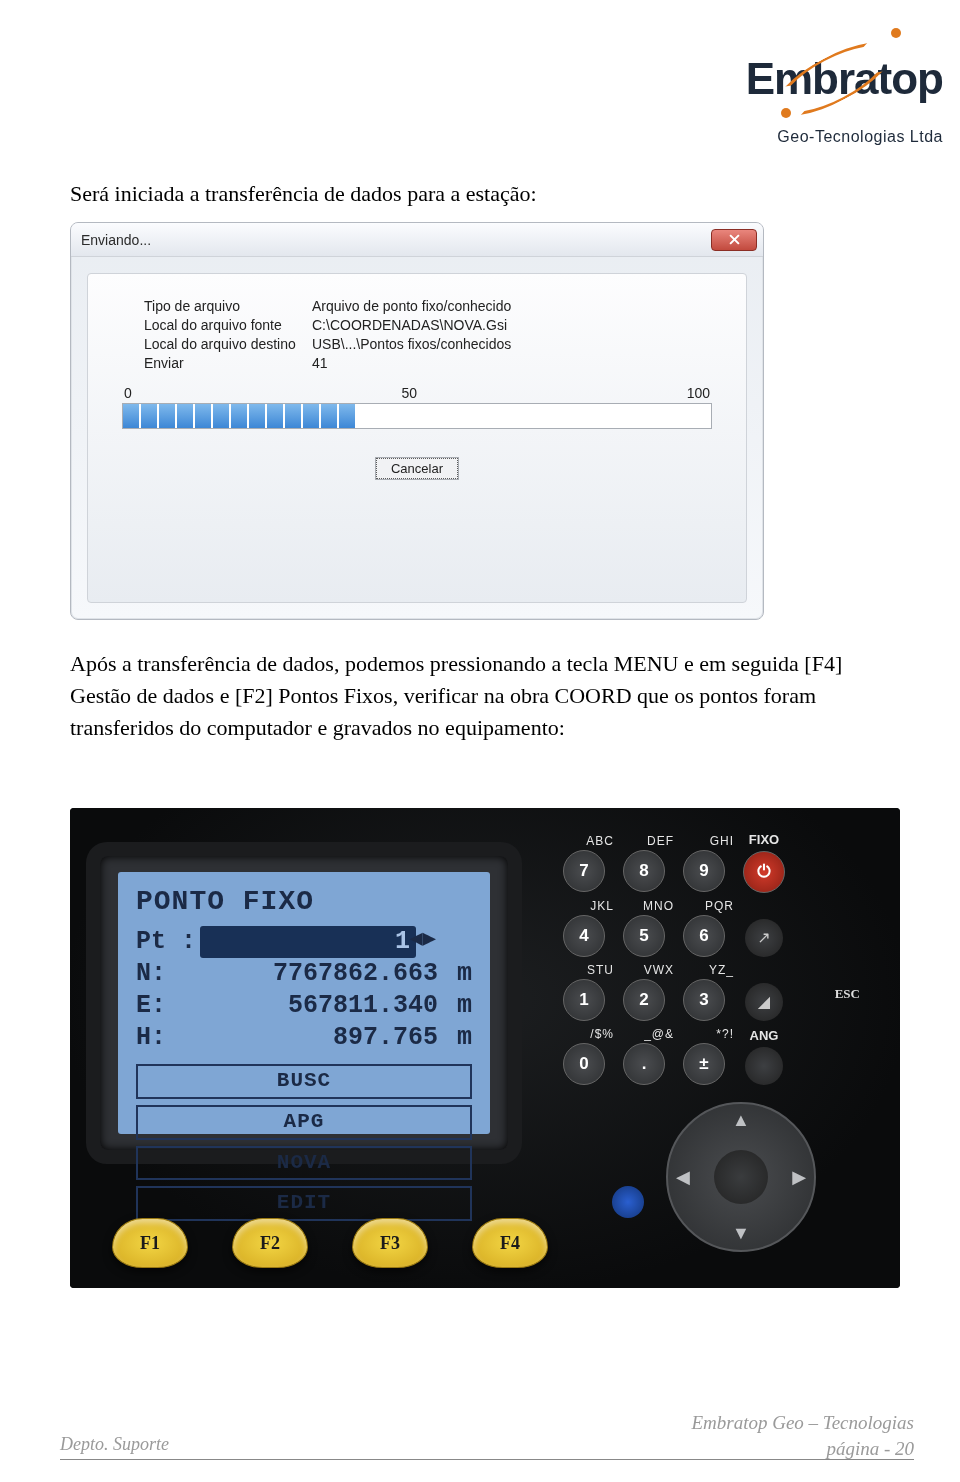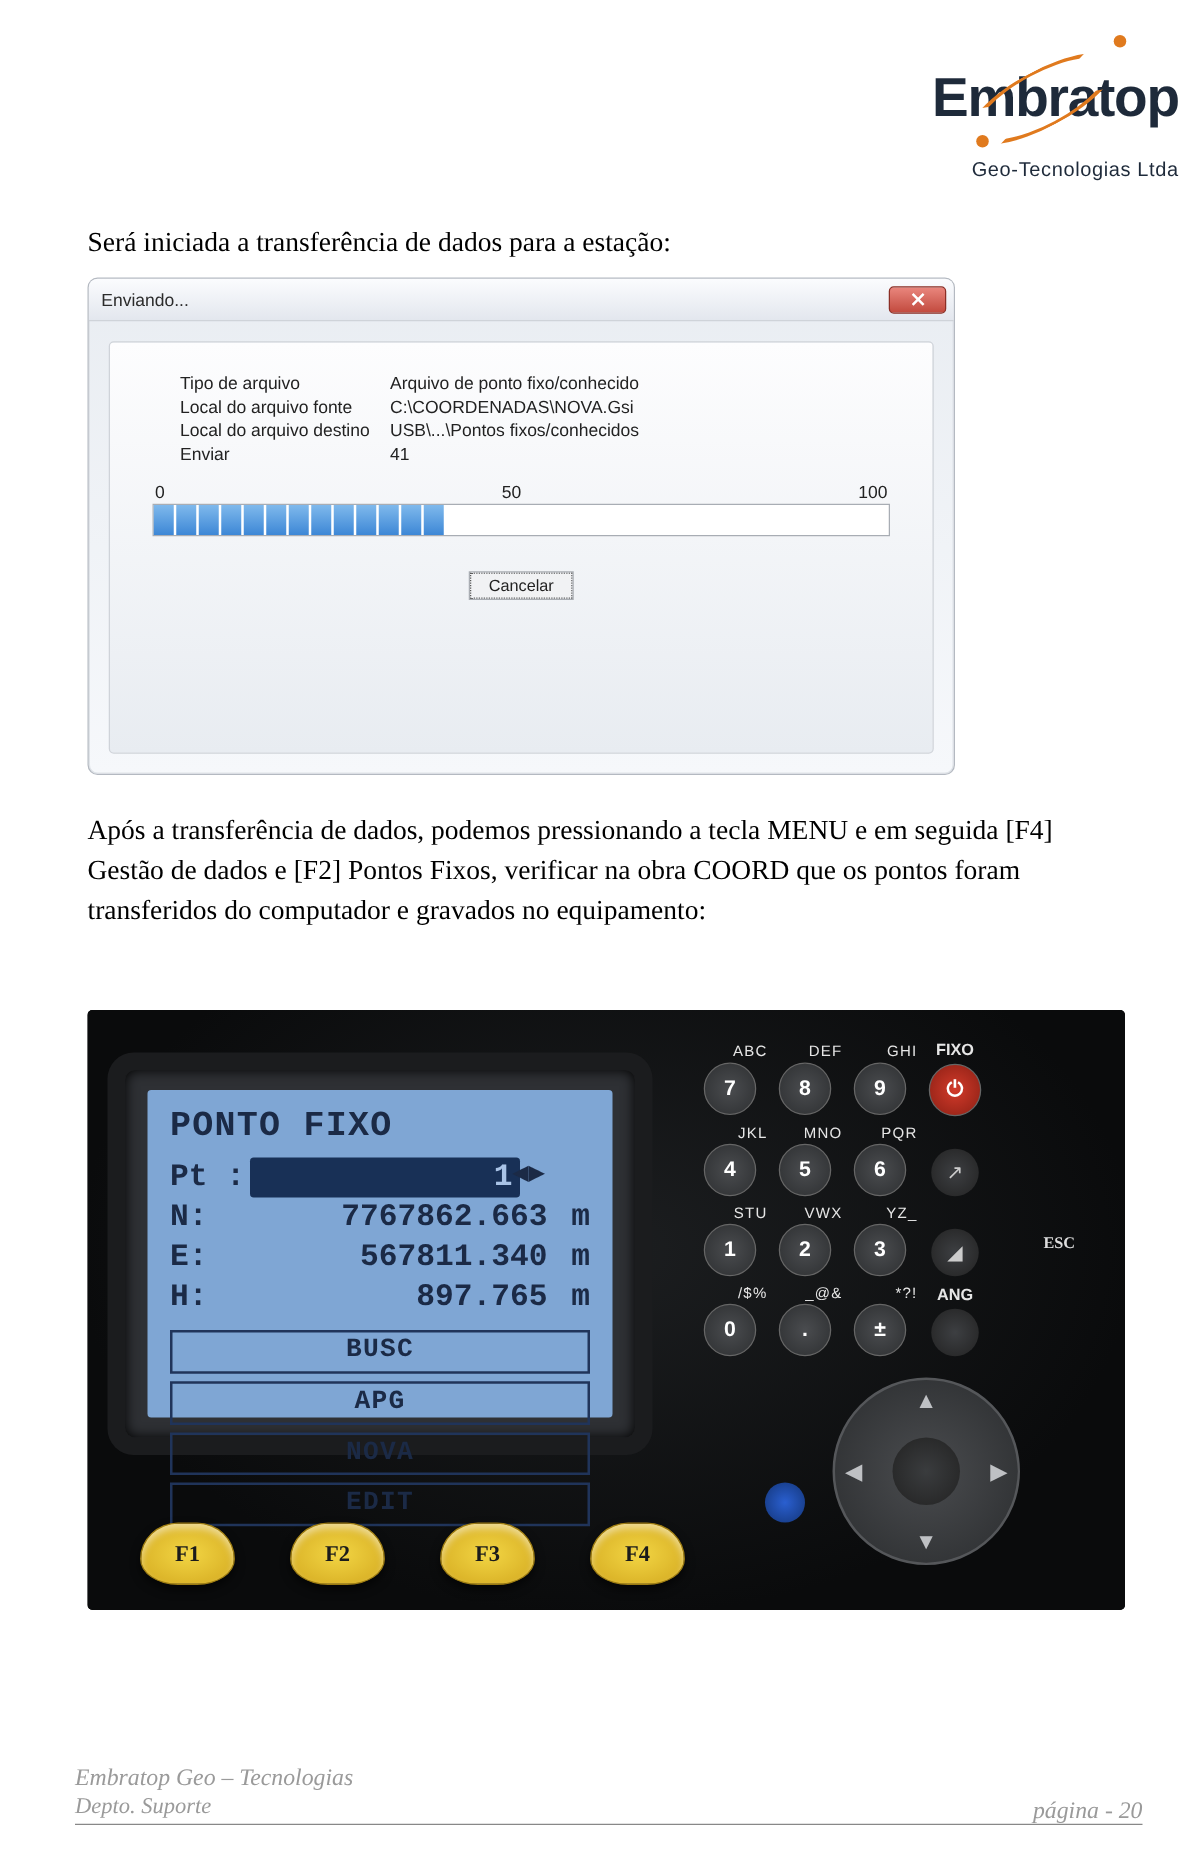--- a/index.html
+++ b/index.html
@@ -68,21 +68,21 @@
   .da-up{top:6px;left:50%;transform:translateX(-50%);} .da-dn{bottom:6px;left:50%;transform:translateX(-50%);} .da-l{left:8px;top:50%;transform:translateY(-50%);} .da-r{right:8px;top:50%;transform:translateY(-50%);}
   .dpad-lab { position:absolute; color:#ddd; font-size:13px; font-weight:bold;font-family:Liberation Serif, serif; }
   .dl-ent{left:-42px; top:50%; transform:translateY(-50%);} .dl-esc{right:-42px; top:50%; transform:translateY(-50%);} .dl-fnc{right:-42px; top:-18px;}
 
   .fkeys { position:absolute; bottom: 20px; left: 42px; display:flex; gap: 44px; }
   .fkey { width: 76px; height: 50px; background: radial-gradient(#f2d544,#d3a81e); border-radius: 48% 48% 48% 48% / 70% 70% 50% 50%; border: 1px solid #9b7a12; display:flex; align-items:center; justify-content:center; font-weight: bold; font-size: 18px; color:#1b1b1b; box-shadow: inset 0 4px 6px rgba(255,255,255,.5), 0 4px 8px rgba(0,0,0,.6); }
 
   
   .footer { position: absolute; bottom: 22px; left: 60px; right: 46px; }
   .footer-line { border: none; border-top: 1px solid #888; margin-top: 4px; }
-  .footer-top { font-family: "Segoe Script","Comic Sans MS",cursive; color: #9a9a9a; font-size: 19px; font-style: italic; }
+  .footer-top { font-family: "Segoe Script","Comic Sans MS",cursive; color: #9a9a9a; font-size: 19px; font-style: italic; text-align: right; }
   .footer-sub { font-family: "Segoe Script","Comic Sans MS",cursive; color: #9a9a9a; font-size: 18px; font-style: italic; }
   .footer-page { text-align: right; font-family: "Segoe Script","Comic Sans MS",cursive; color: #9a9a9a; font-size: 19px; font-style: italic; margin-top: -22px; }
 </style>
 </head>
 <body>
 
 <div class="logo">
   <div class="logo-img">
     <div class="ring"></div>
       <div class="dot dot1"></div>

